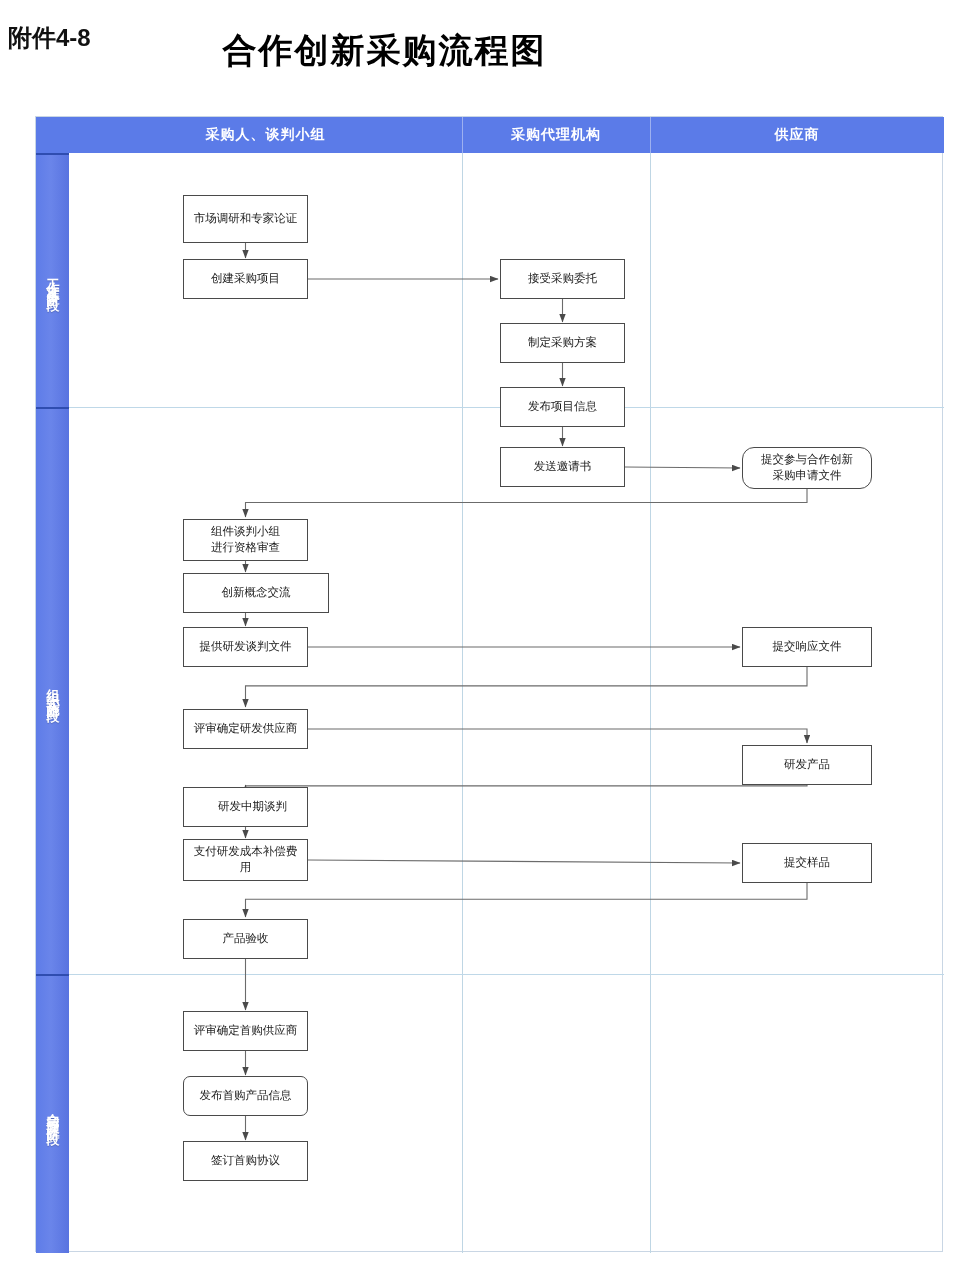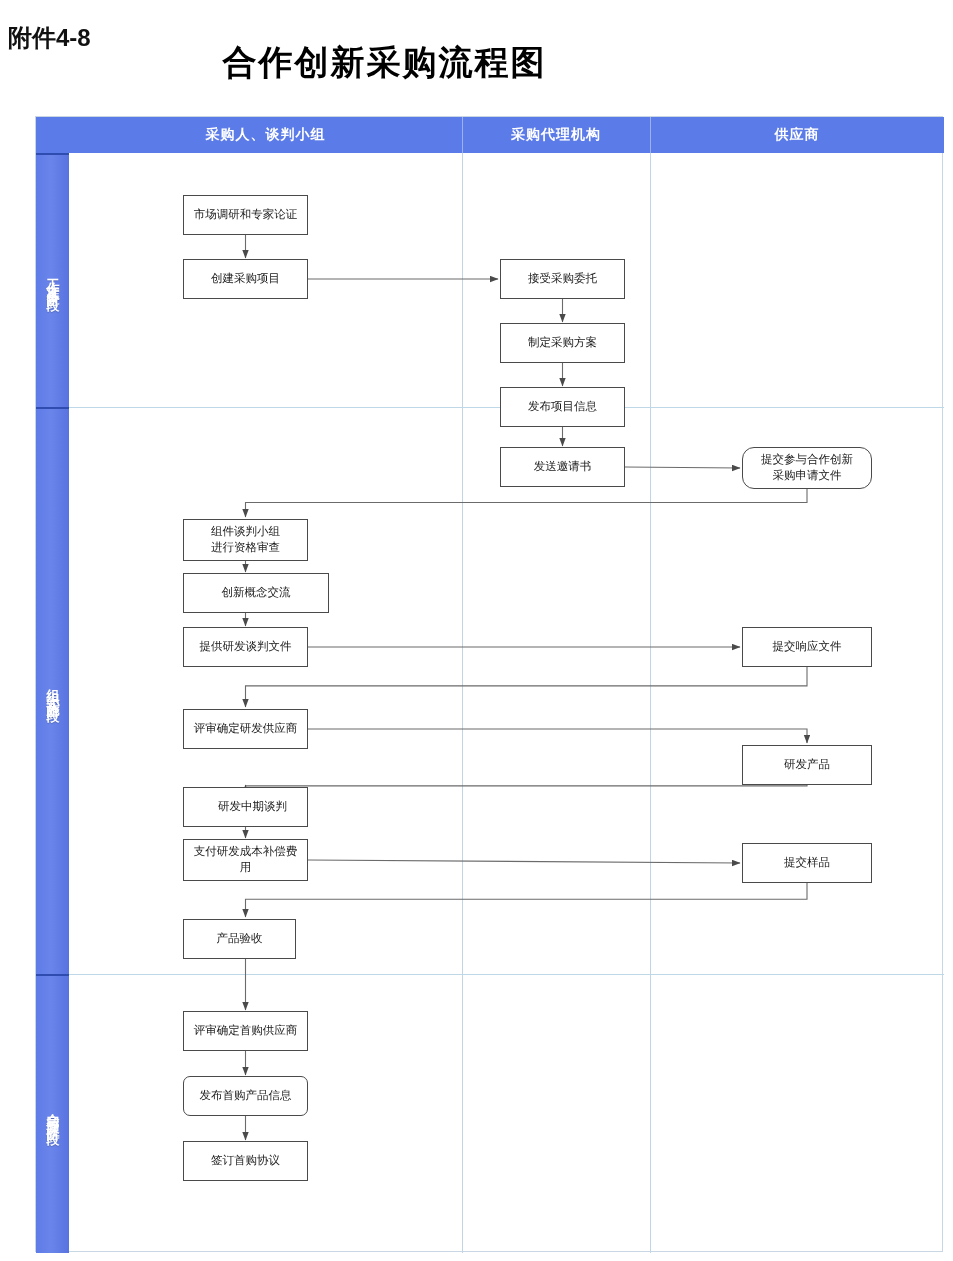--- a/index.html
+++ b/index.html
@@ -10,21 +10,21 @@
     position:relative;
     overflow:hidden;
   }
   #attachment-tag{
     position:absolute;left:8px;top:22px;
     font-size:24px;font-weight:700;color:#111;
     letter-spacing:0px;
     white-space:nowrap;
   }
   #page-title{
-    position:absolute;left:0;top:40px;width:769px;
+    position:absolute;left:0;top:28px;width:769px;
     text-align:center;
     font-size:34px;font-weight:700;color:#000;
     letter-spacing:2px;
   }
   #chart-frame{
     position:absolute;left:35px;top:116px;
     width:908px;height:1136px;
     box-sizing:border-box;
     background:#ffffff;
     border:1px solid #c9d6e4;
@@ -139,37 +139,37 @@
         <path d="M209.5,710 L209.5,721" marker-end="url(#arrow)"></path>
         <path d="M272,743 L704,746" marker-end="url(#arrow)"></path>
         <path d="M771,766 L771,782.2 L209.5,782.2 L209.5,800" marker-end="url(#arrow)"></path>
         <path d="M209.5,842 L209.5,893" marker-end="url(#arrow)"></path>
         <path d="M209.5,934 L209.5,958" marker-end="url(#arrow)"></path>
         <path d="M209.5,999 L209.5,1023" marker-end="url(#arrow)"></path>
       </g>
   </svg>
 
   <div id="nodes-layer">
-      <div class="node" style="left: 147px; top: 78px; width: 125px; height: 40px;">市场调研和专家论证</div>
+      <div class="node" style="left: 147px; top: 78px; width: 125px; height: 48px;">市场调研和专家论证</div>
       <div class="node" style="left: 147px; top: 142px; width: 125px; height: 40px;">创建采购项目</div>
       <div class="node" style="left: 464px; top: 142px; width: 125px; height: 40px;">接受采购委托</div>
       <div class="node" style="left: 464px; top: 206px; width: 125px; height: 40px;">制定采购方案</div>
       <div class="node" style="left: 464px; top: 270px; width: 125px; height: 40px;">发布项目信息</div>
       <div class="node" style="left: 464px; top: 330px; width: 125px; height: 40px;">发送邀请书</div>
       <div class="node" style="left: 706px; top: 330px; width: 130px; height: 42px; border-radius: 12px;">提交参与合作创新
 采购申请文件</div>
       <div class="node" style="left: 147px; top: 402px; width: 125px; height: 42px;">组件谈判小组
 进行资格审查</div>
       <div class="node" style="left: 147px; top: 456px; width: 146px; height: 40px;">创新概念交流</div>
       <div class="node" style="left: 147px; top: 510px; width: 125px; height: 40px;">提供研发谈判文件</div>
       <div class="node" style="left: 706px; top: 510px; width: 130px; height: 40px;">提交响应文件</div>
       <div class="node" style="left: 147px; top: 592px; width: 125px; height: 40px;">评审确定研发供应商</div>
       <div class="node" style="left: 706px; top: 628px; width: 130px; height: 40px;">研发产品</div>
       <div class="node" style="left: 147px; top: 670px; width: 125px; height: 40px; padding-left: 18px;">研发中期谈判</div>
       <div class="node" style="left: 147px; top: 722px; width: 125px; height: 42px;">支付研发成本补偿费
 用</div>
       <div class="node" style="left: 706px; top: 726px; width: 130px; height: 40px;">提交样品</div>
-      <div class="node" style="left: 147px; top: 802px; width: 113px; height: 40px;">产品验收</div>
+      <div class="node" style="left: 147px; top: 802px; width: 125px; height: 40px;">产品验收</div>
       <div class="node" style="left: 147px; top: 894px; width: 125px; height: 40px;">评审确定首购供应商</div>
       <div class="node" style="left: 147px; top: 959px; width: 125px; height: 40px; border-radius: 7px;">发布首购产品信息</div>
       <div class="node" style="left: 147px; top: 1024px; width: 125px; height: 40px;">签订首购协议</div>
     </div>
 </div>
 
 </body></html>

